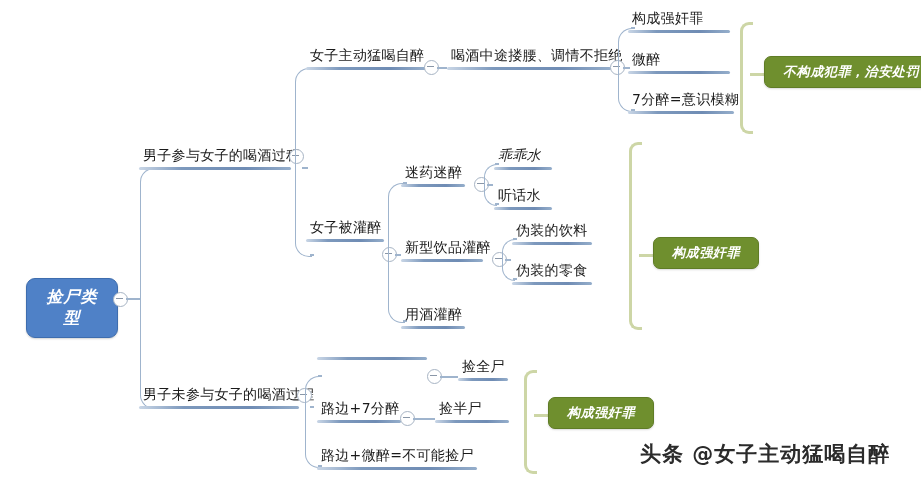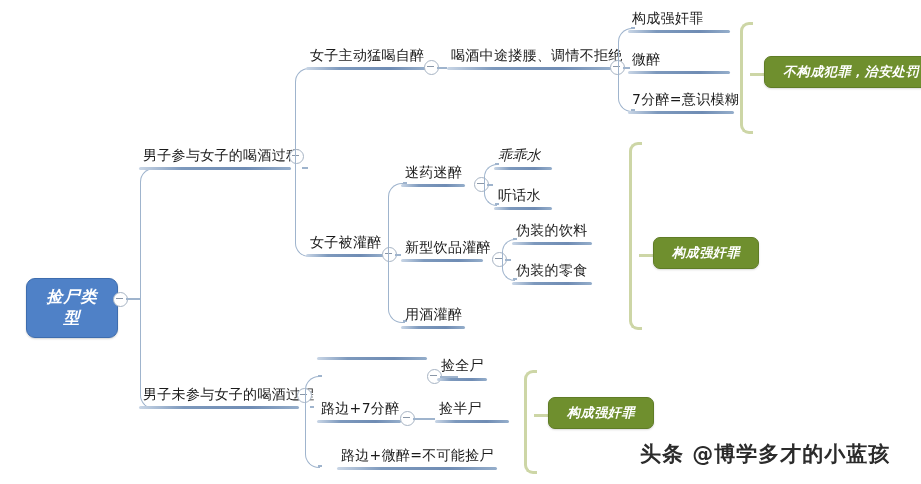--- a/index.html
+++ b/index.html
@@ -193,21 +193,21 @@
     <span class="label">7分醉=意识模糊</span>
     <span class="underline" style="width:106px;"></span>
   </div>
 
   <div class="gbracket flip" style="left:740px; top:22px; width:10px; height:106px;"></div>
   <div class="gstub" style="left:750px; top:73px; width:14px;"></div>
   <div class="badge" style="left:764px; top:56px;">
     <span>不构成犯罪，治安处罚</span>
   </div>
 
-  <div class="node" style="left:306px; top:233px;">
+  <div class="node" style="left:306px; top:218px;">
     <span class="label">女子被灌醉</span>
     <span class="underline" style="width:78px;"></span>
   </div>
   <div class="toggle" style="left:382px; top:247px;"></div>
 
   <div class="stub" style="left:395px; top:254px; width:6px;"></div>
   <div class="bracket" style="left:388px; top:183px; width:16px; height:138px;"></div>
   <div class="stub" style="left:403px; top:182px; width:4px;"></div>
   <div class="stub" style="left:403px; top:320px; width:4px;"></div>
 
@@ -269,44 +269,44 @@
   <div class="stub" style="left:310px; top:406px; width:4px;"></div>
   <div class="bracket" style="left:305px; top:376px; width:14px; height:90px;"></div>
   <div class="stub" style="left:318px; top:375px; width:4px;"></div>
   <div class="stub" style="left:318px; top:465px; width:4px;"></div>
 
   <div class="node" style="left:317px; top:357px;">
     <span class="underline" style="width:110px;"></span>
   </div>
   <div class="toggle" style="left:427px; top:369px;"></div>
   <div class="stub" style="left:440px; top:376px; width:18px;"></div>
-  <div class="node" style="left:437px; top:357px;font-family:Liberation Mono, monospace;">
+  <div class="node" style="left:458px; top:357px;">
     <span class="label">捡全尸</span>
     <span class="underline" style="width:50px;"></span>
   </div>
 
   <div class="node" style="left:317px; top:399px;">
     <span class="label">路边+7分醉</span>
     <span class="underline" style="width:84px;"></span>
   </div>
   <div class="toggle" style="left:400px; top:411px;"></div>
   <div class="stub" style="left:413px; top:418px; width:22px;"></div>
   <div class="node" style="left:435px; top:399px;">
     <span class="label">捡半尸</span>
     <span class="underline" style="width:74px;"></span>
   </div>
 
-  <div class="node" style="left:317px; top:446px;margin-left:20px;">
+  <div class="node" style="left:317px; top:446px;">
     <span class="label">路边+微醉=不可能捡尸</span>
     <span class="underline" style="width:160px;"></span>
   </div>
 
   <div class="gbracket flip" style="left:524px; top:370px; width:10px; height:98px;"></div>
   <div class="gstub" style="left:534px; top:414px; width:14px;"></div>
   <div class="badge" style="left:548px; top:397px;">
     <span>构成强奸罪</span>
   </div>
 
   <div class="watermark" style="left:640px; top:440px;">
-    <span>头条 @博学多才的小蓝孩</span>
+    <span>头条 @女子主动猛喝自醉</span>
   </div>
 
 </div>
 
 </body></html>

